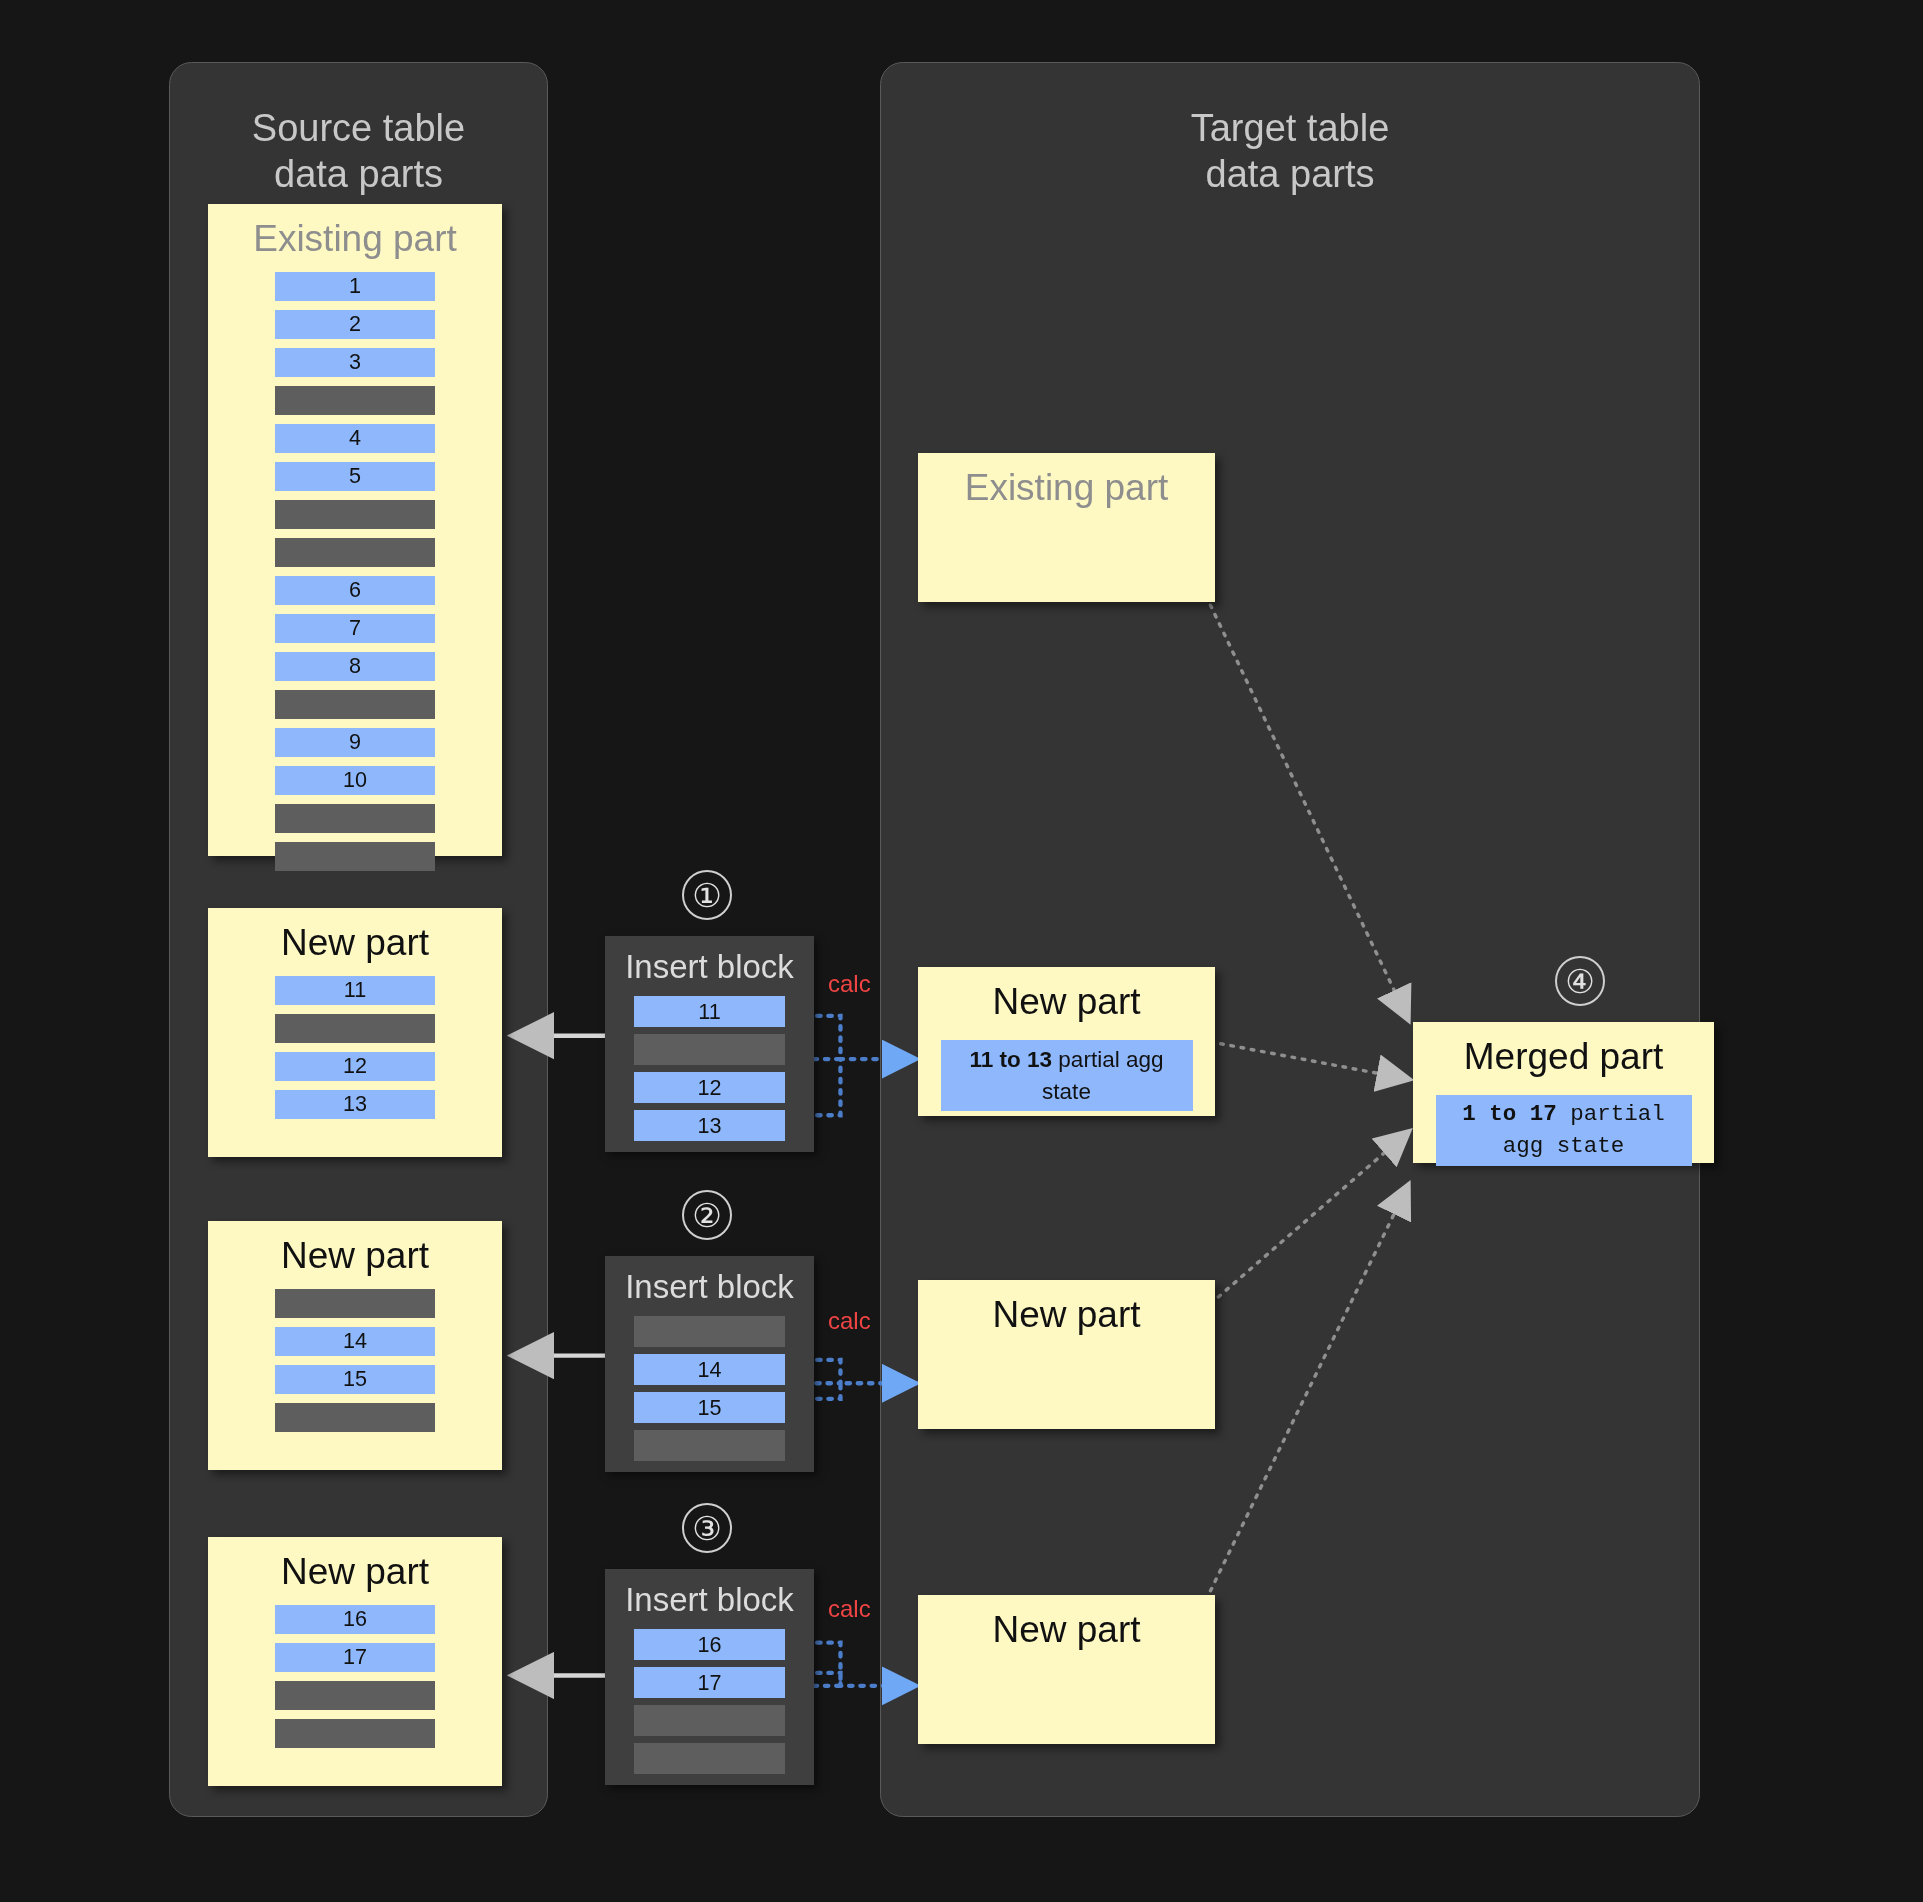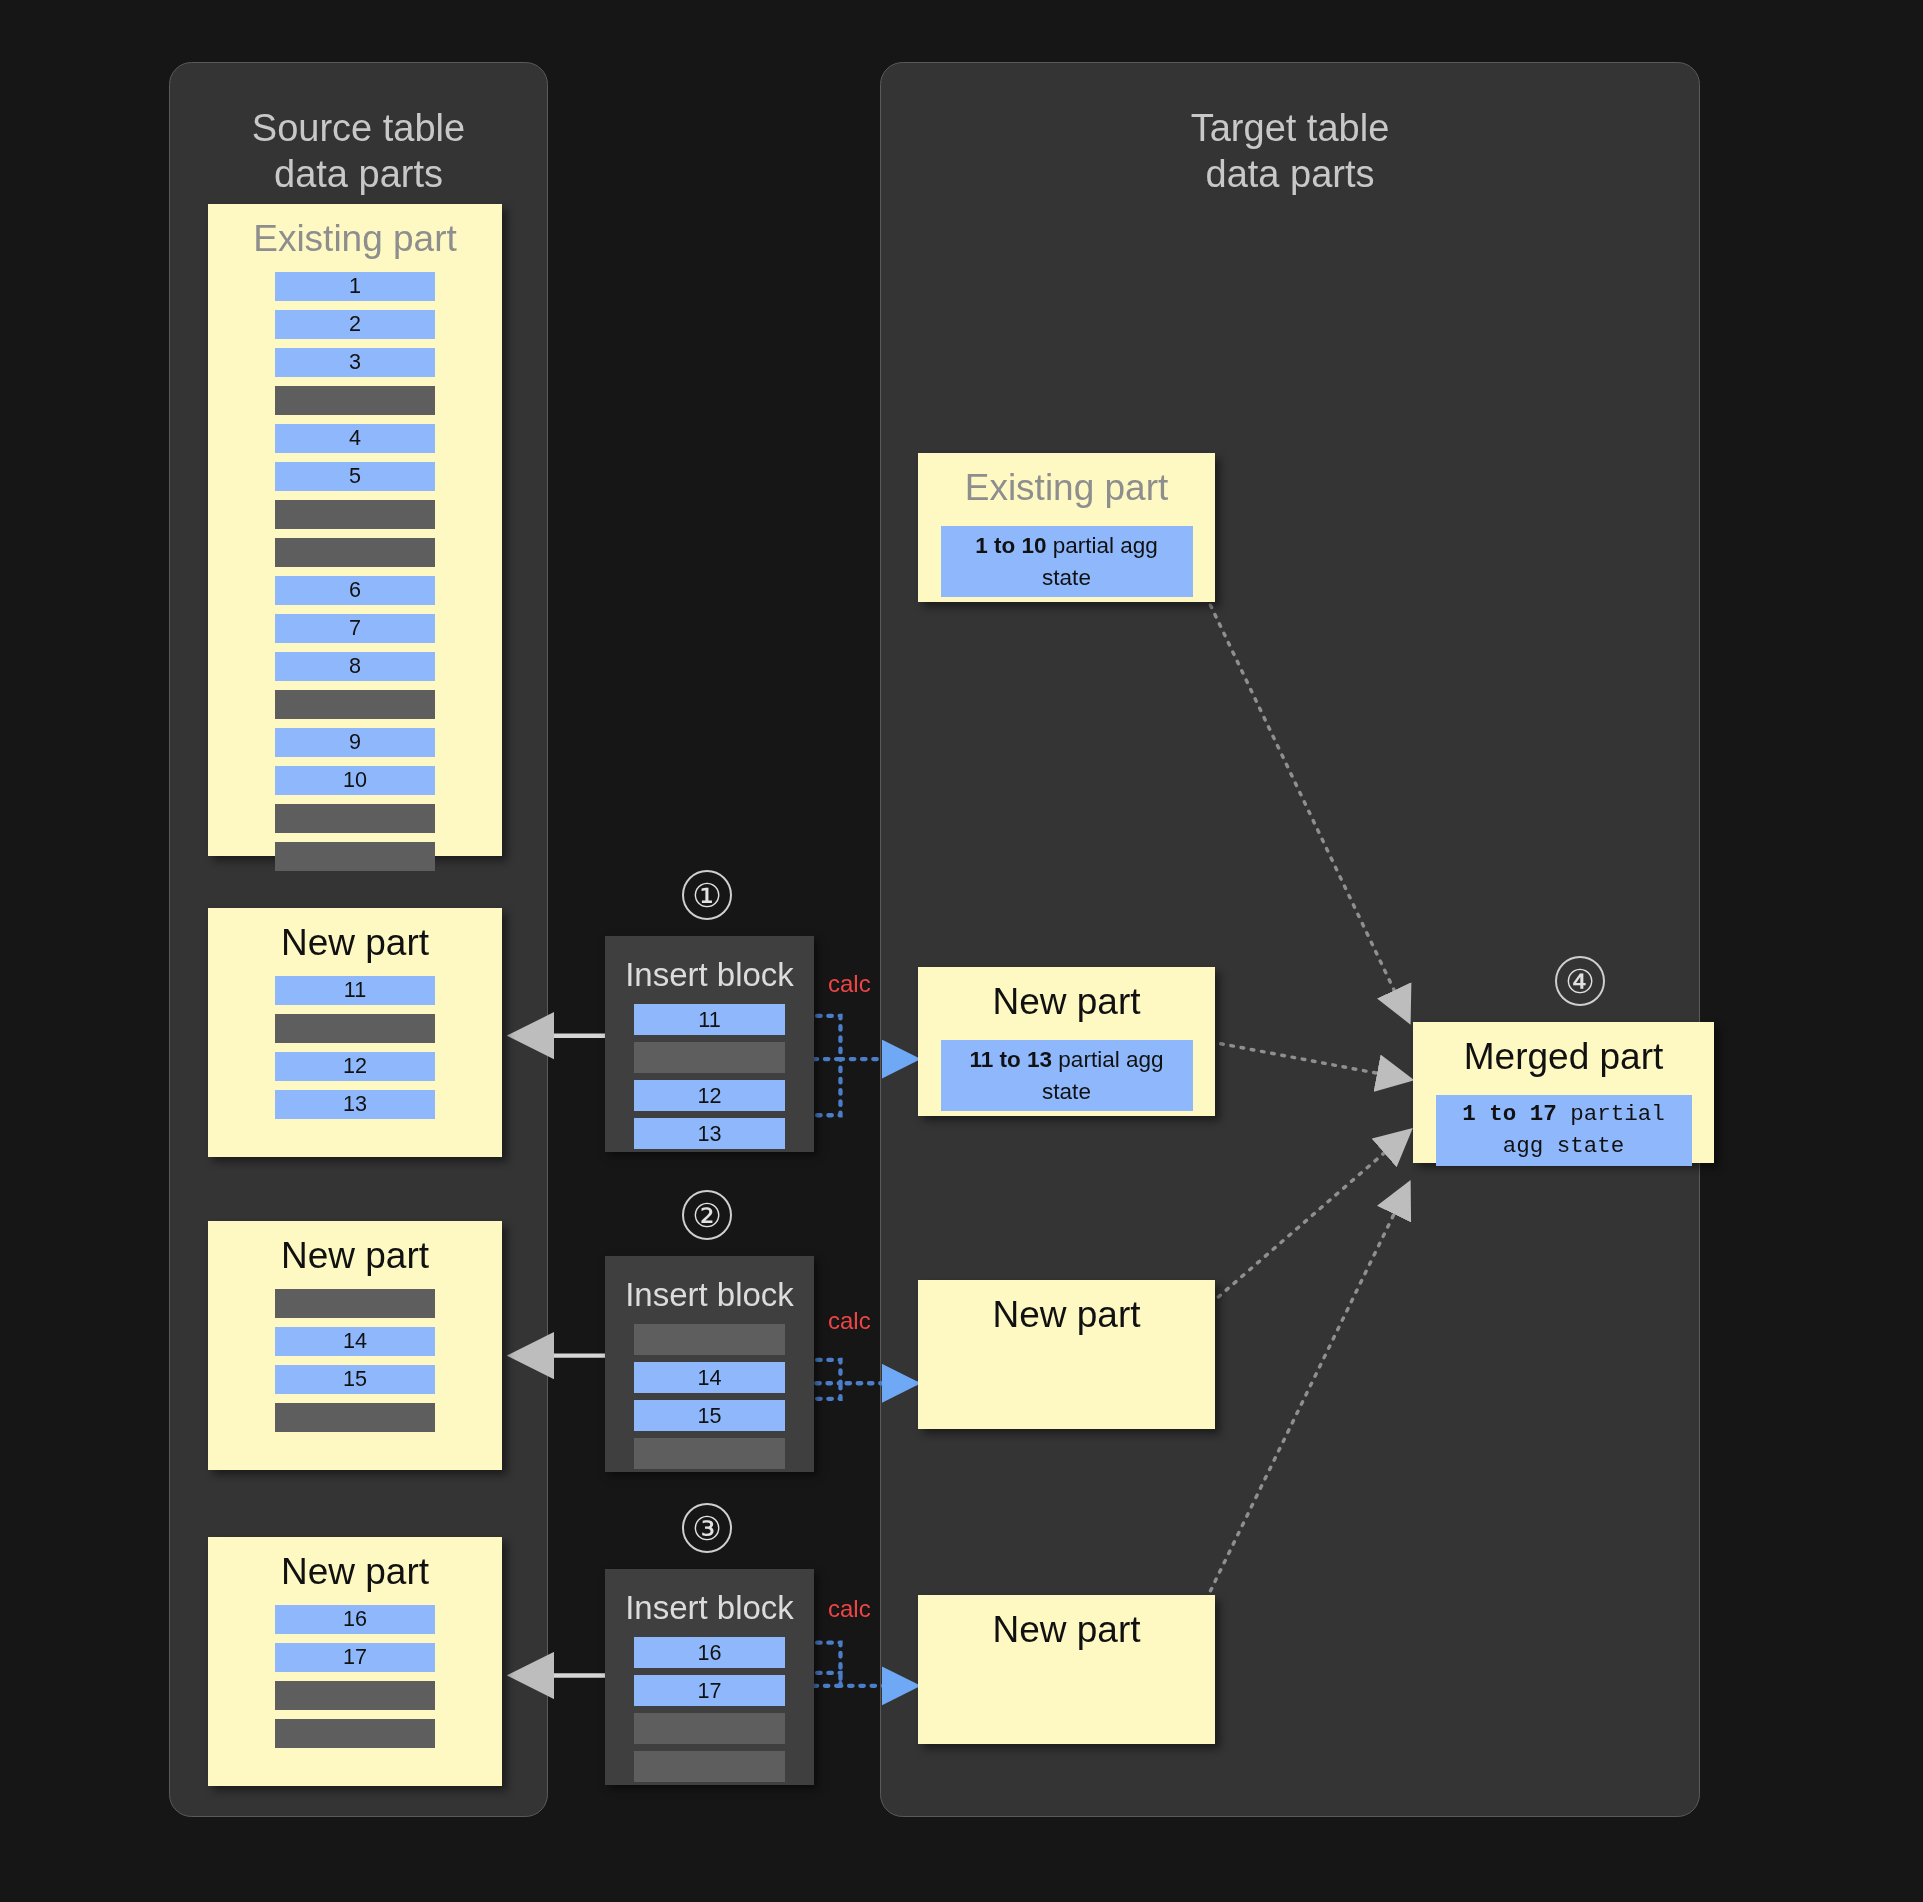--- a/index.html
+++ b/index.html
@@ -25,21 +25,21 @@
   .row.g{background:#5e5e5e;}
 
   .aggline{margin:5.2px 22.5px 0 22.5px;background:#8eb8fb;color:#111;
            font-size:22.5px;line-height:1.42;padding:3.5px 8.6px;
            display:inline-block;}
   .aggline b{font-weight:bold;}
 
   .iblock{position:absolute;background:#3f3f3f;box-sizing:border-box;
           box-shadow:4.3px 4.3px 7.8px rgba(0,0,0,.5);}
   .iblock-title{text-align:center;color:#dcdcdc;font-size:33px;
-                padding-top:20px;padding-bottom:10.4px;}
+                padding-top:12px;padding-bottom:10.4px;}
   .iblock .rows{padding:0 29px 19px 29px;}
   .iblock .row{height:31px;line-height:31px;margin-bottom:7px;}
 
   .badge{position:absolute;width:50px;height:50px;border:2.6px solid #cfcfcf;
          border-radius:50%;color:#e2e2e2;font-size:33px;line-height:47px;
          text-align:center;box-sizing:border-box;}
   .calc{position:absolute;color:#ef4444;font-size:24px;}
   svg.overlay{position:absolute;left:0;top:0;width:1923px;height:1902px;
               pointer-events:none;}
 </style>
@@ -159,21 +159,20 @@
       <div class="row v">16</div>
       <div class="row v">17</div>
       <div class="row g"></div>
       <div class="row g"></div>
     </div>
 </div>
 <div class="calc" style="left:828px;top:1595px;" id="cl2">calc</div>
 
 <div class="ypart" id="tp0" style="left:918px;top:453px;width:297px;height:149px;">
   <div class="ypart-title muted">Existing part</div>
-  <div style="text-align:center;"><span class="aggline"><b>1 to 10</b> partial agg state</span></div>
 </div>
 <div class="ypart" id="tp1" style="left:918px;top:967px;width:297px;height:149px;">
   <div class="ypart-title">New part</div>
   <div style="text-align:center;"><span class="aggline"><b>11 to 13</b> partial agg state</span></div>
 </div>
 <div class="ypart" id="tp2" style="left:918px;top:1280px;width:297px;height:149px;">
   <div class="ypart-title">New part</div>
 </div>
 <div class="ypart" id="tp3" style="left:918px;top:1595px;width:297px;height:149px;">
   <div class="ypart-title">New part</div>

